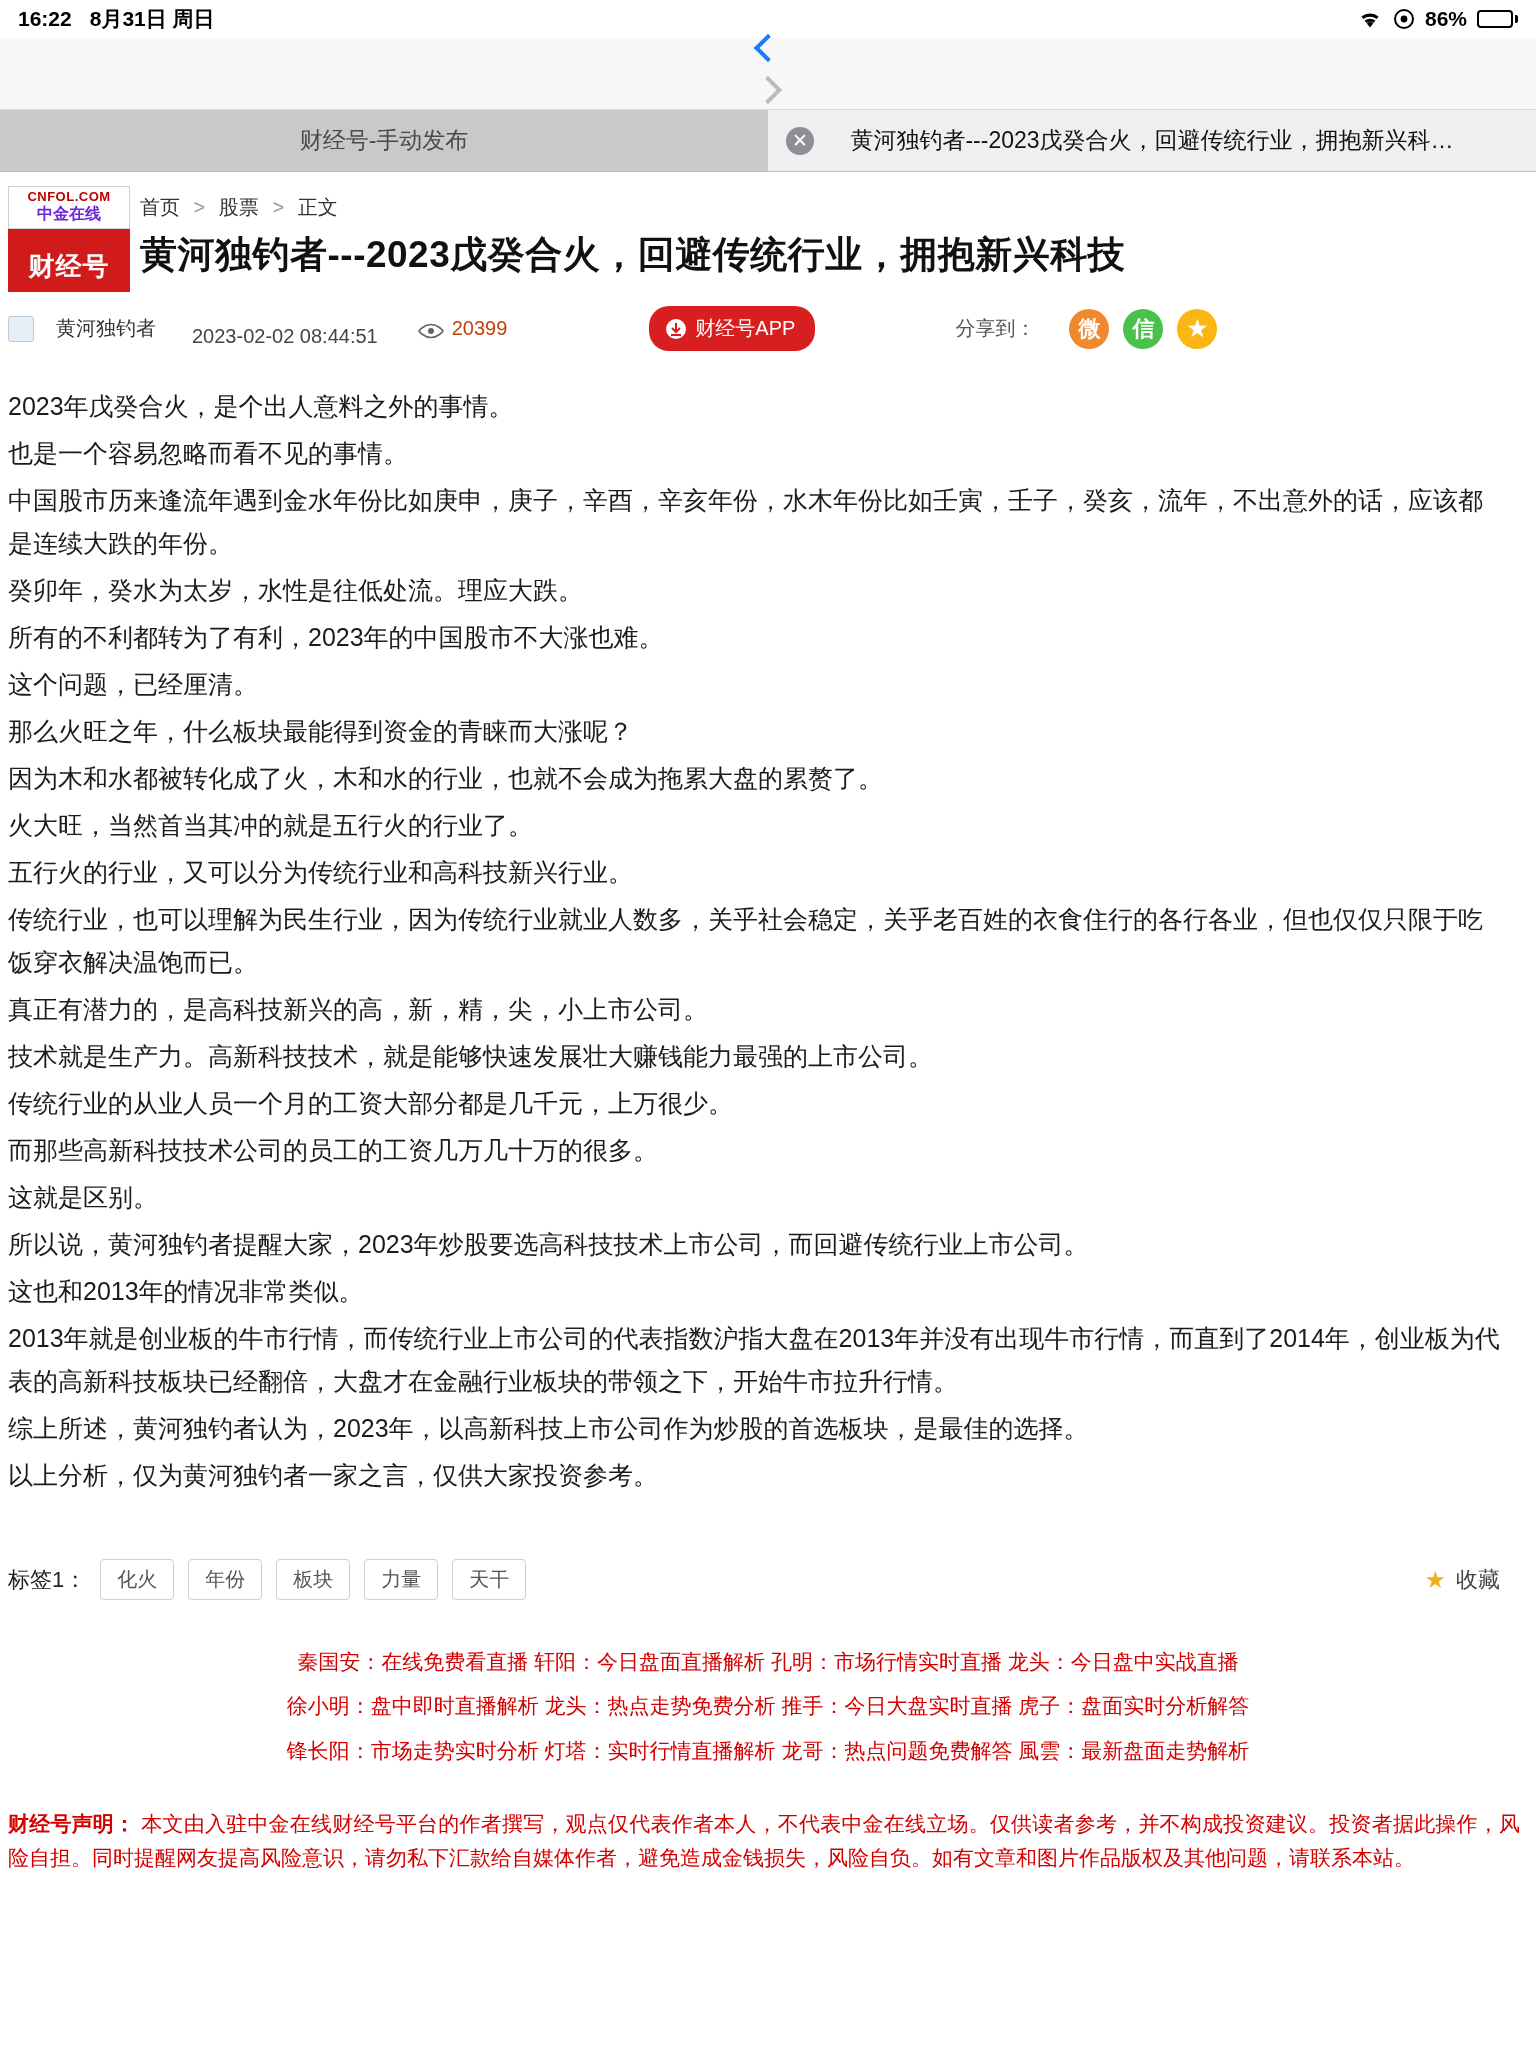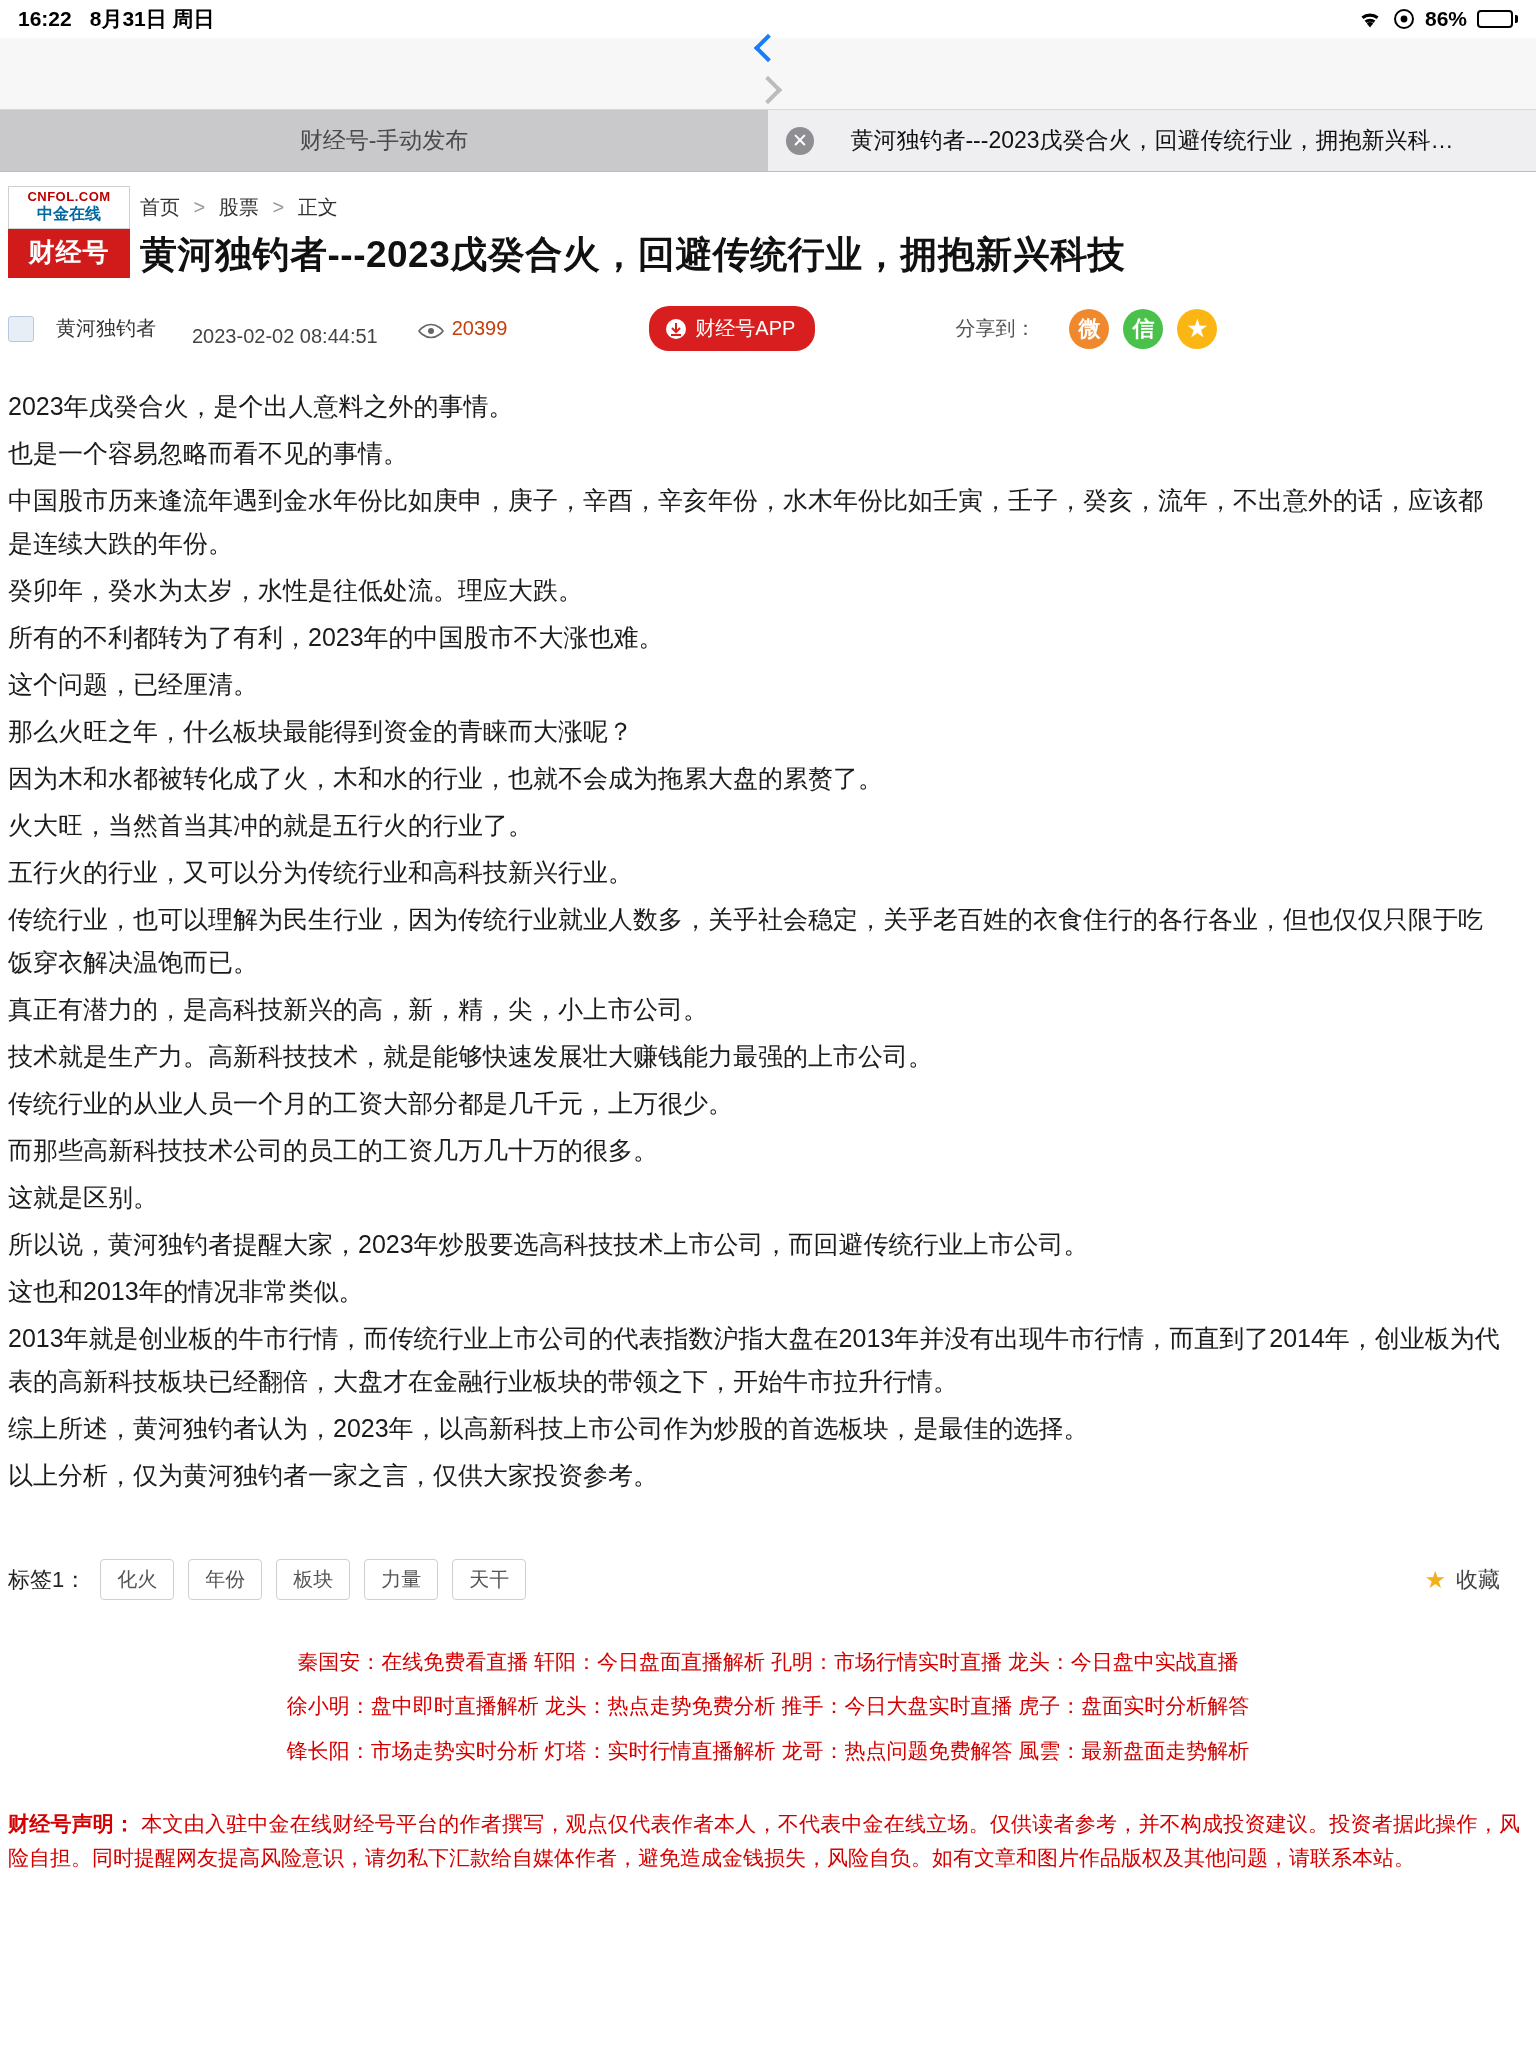--- a/index.html
+++ b/index.html
@@ -121,24 +121,24 @@
   }
   .logo-block {
     position: absolute; left: 8px; top: 14px; width: 122px;
   }
   .logo-top {
     background: #ffffff; border: 1px solid #d0d0d0;
     font-size: 13px; line-height: 1.15; text-align: center; color: #c00;
     padding: 3px 0 5px;
   }
   .logo-top .en { font-size: 13px; letter-spacing: .5px; color:#b00; font-weight: bold;}
-  .logo-top .cn { font-size: 16px; color: #0369a1; font-weight: bold; }
+  .logo-top .cn { font-size: 16px; color: #6d28d9; font-weight: bold; }
   .logo-bottom {
     background: #d11a1a; color: #fff; font-weight: bold; font-size: 26px;
-    text-align: center; padding: 6px 0 8px; letter-spacing: 1px;
+    text-align: center; padding: 20px 0 8px; letter-spacing: 1px;
   }
   .breadcrumb {
     padding: 22px 0 0 140px;
     font-size: 20px;
     color: #333;
   }
   .breadcrumb span { color: #333; }
   .breadcrumb .sep { color: #999; margin: 0 8px; }
 
   .headline {

